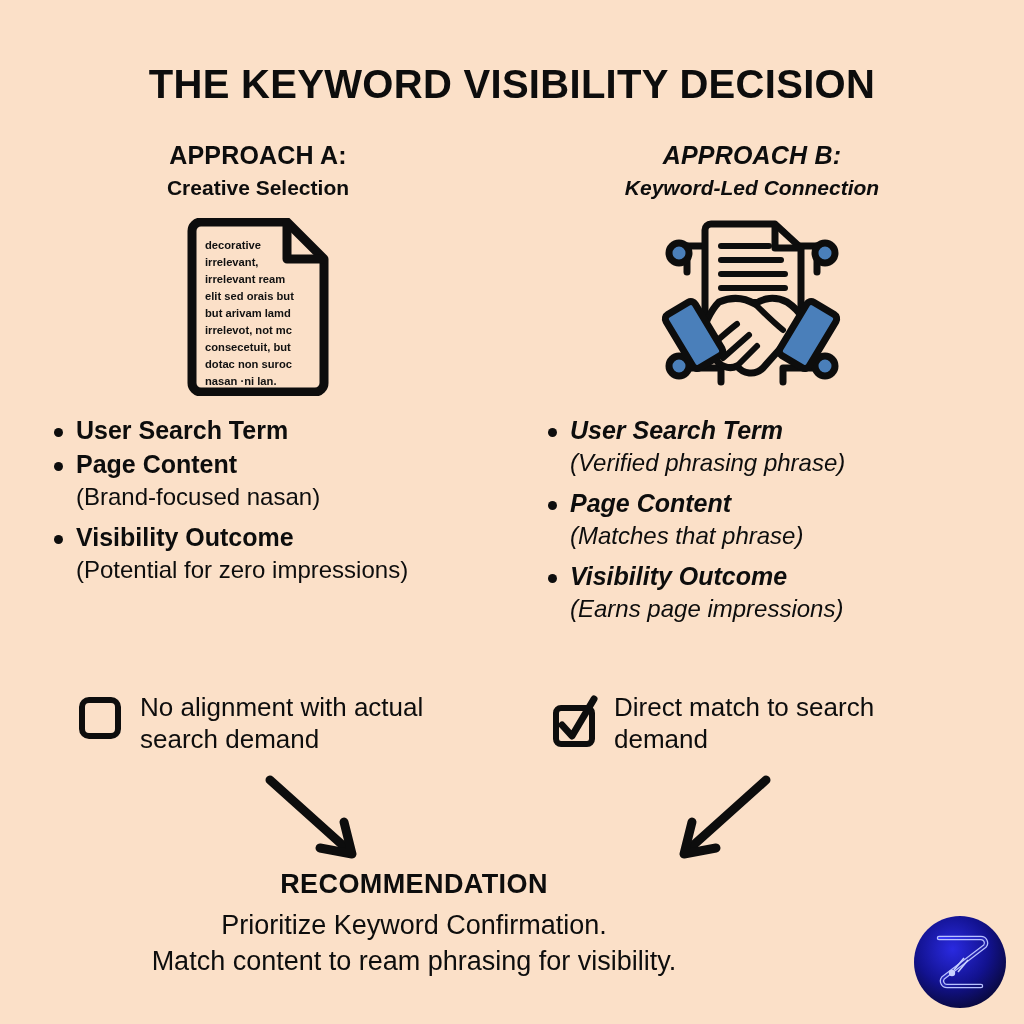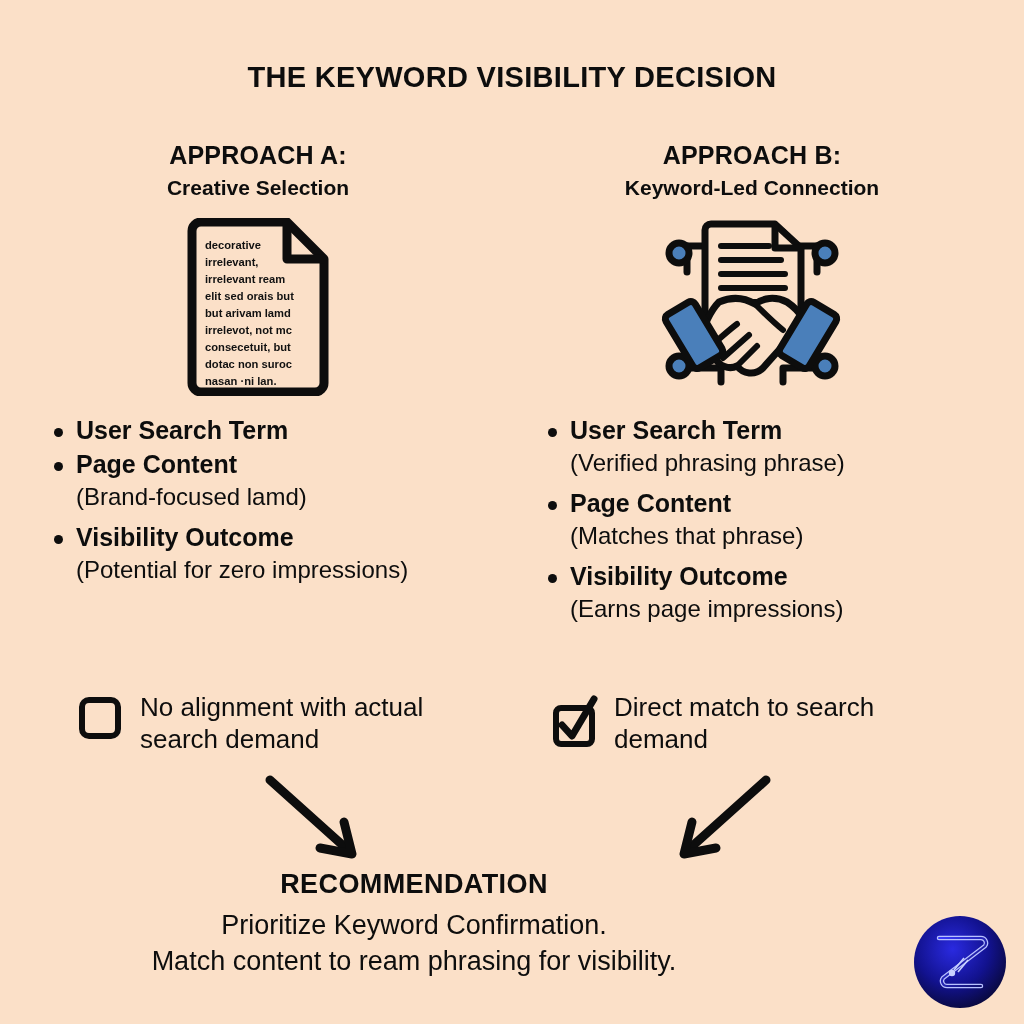--- a/index.html
+++ b/index.html
@@ -22,36 +22,36 @@
     height: 1024px;
   }
 
   
   .main-title {
     position: absolute;
     top: 62px;
     left: 0;
     width: 1024px;
     text-align: center;
-    font-size: 29px;
+    font-size: 40px;
     font-weight: 700;
     letter-spacing: 0.3px;
     line-height: 1.1;
     font-family: "Liberation Sans", sans-serif;
     text-transform: uppercase;
   }
 
   
   .column {
     position: absolute;
     top: 140px;
     width: 460px;
   }
   .col-a { left: 28px; }
-  .col-b { left: 522px; }
+  .col-b { left: 522px; font-style: italic; }
 
   .col-head {
     text-align: center;
     font-weight: 700;
     line-height: 1.22;
   }
   .col-head .eyebrow {
     display: block;
     font-size: 25px;
     letter-spacing: 0.2px;
@@ -211,21 +211,21 @@
         </g>
       </svg>
     </div>
 
     <ul class="bullets">
       <li>
         <span class="b-title">User Search Term</span>
       </li>
       <li>
         <span class="b-title">Page Content</span>
-        <span class="b-sub">(Brand-focused lamd)</span>
+        <span class="b-sub">(Brand-focused nasan)</span>
       </li>
       <li>
         <span class="b-title">Visibility Outcome</span>
         <span class="b-sub">(Potential for zero impressions)</span>
       </li>
     </ul>
   </div>
 
   <div class="column col-b">
     <div class="col-head">

